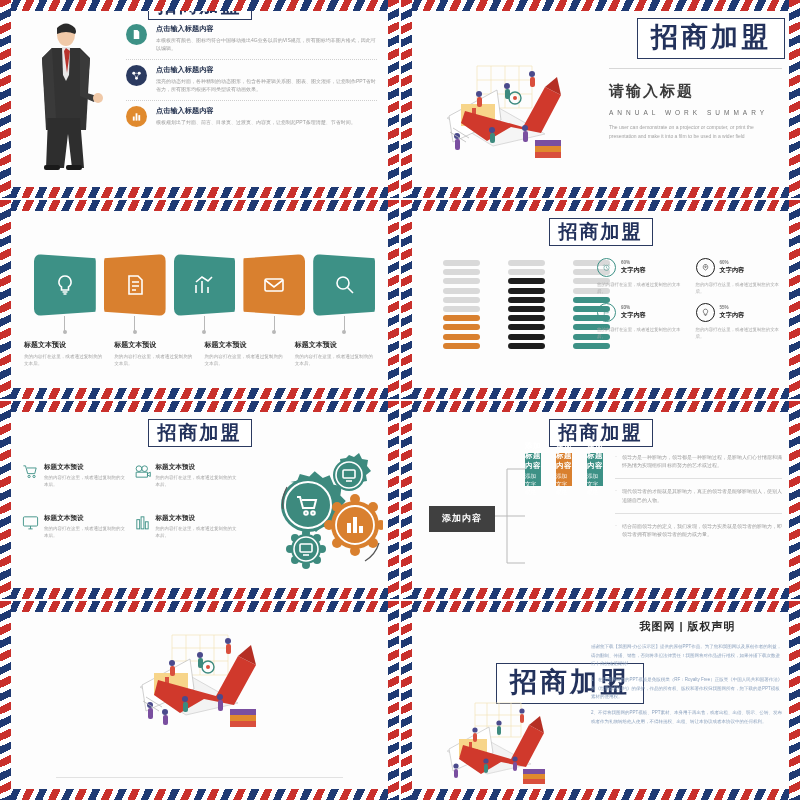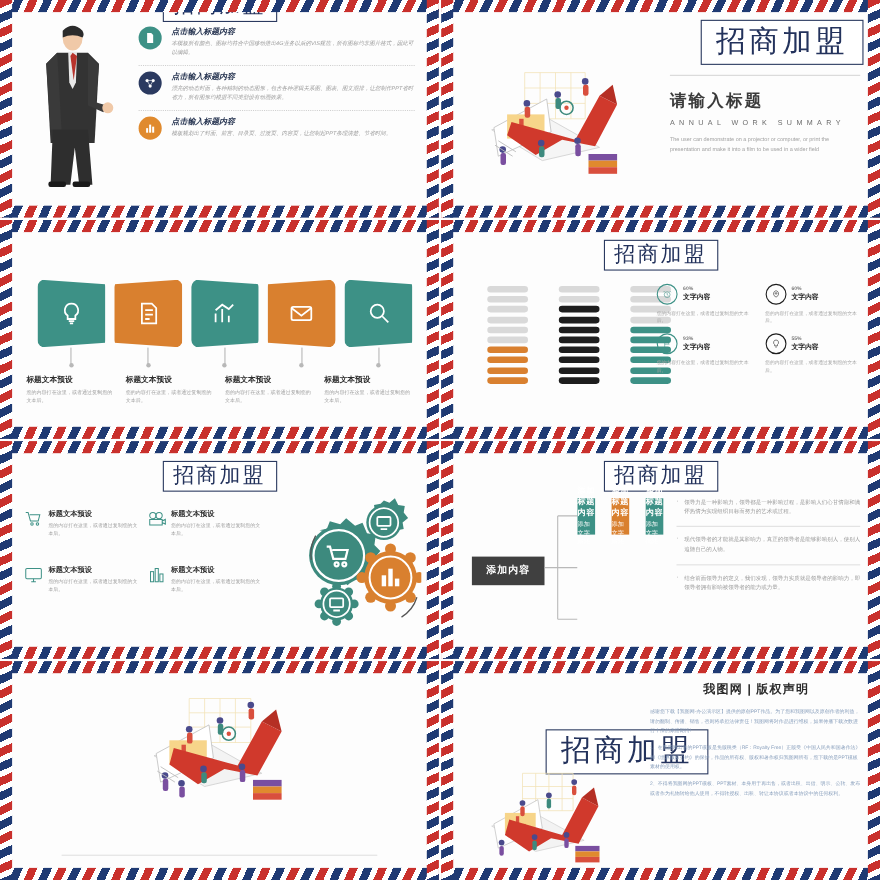--- a/index.html
+++ b/index.html
@@ -32,27 +32,27 @@
   .bd-r{top:0;bottom:0;right:0;width:11px;
         background:
           repeating-linear-gradient(155deg,
             #c9302c 0 7px,
             #ffffff 7px 12px,
             #1f3a73 12px 19px,
             #ffffff 19px 24px);}
   .inner{position:absolute;left:11px;top:11px;right:11px;bottom:11px;background:#fdfdfd;}
   
   .ttl{position:absolute;left:50%;transform:translateX(-50%);border:1.2px solid #2b3a60;
-       padding:3px 9px 4px;color:#23325c;font-weight:normal;letter-spacing:2px;
+       padding:3px 9px 4px;color:#23325c;font-weight:bold;letter-spacing:2px;
        font-size:19px;line-height:1;white-space:nowrap;background:#fff;}
   .ttl.big{font-size:27px;letter-spacing:3px;padding:5px 13px 7px;border-width:1.6px;}
   
   .s1-fig{position:absolute;left:22px;top:18px;width:86px;height:152px;}
   .s1-rows{position:absolute;left:126px;top:24px;right:22px;}
-  .s1-row{display:flex;gap:9px;padding-bottom:7px;margin-bottom:5px;border-bottom:1px dotted #cfcfcf;font-style:italic;}
+  .s1-row{display:flex;gap:9px;padding-bottom:7px;margin-bottom:5px;border-bottom:1px dotted #cfcfcf;}
   .s1-row:last-child{border-bottom:none;}
   .ic-c{width:21px;height:21px;border-radius:50%;flex:0 0 21px;display:flex;align-items:center;justify-content:center;}
   .ic-c svg{width:11px;height:11px;fill:#fff;}
   .s1-tx h4{margin:0 0 2px;font-size:7.2px;color:#24324f;font-weight:bold;}
   .s1-tx p{margin:0;font-size:5px;color:#9a9a9a;line-height:1.6;}
   
   .s2-il{position:absolute;left:16px;top:56px;width:175px;height:120px;}
   .s2-tx{position:absolute;left:208px;top:18px;right:18px;}
   .s2-hr{height:1px;background:#d7d7d7;margin:9px 0 13px;}
   .s2-four{font-size:21px;font-weight:bold;color:#3d9186;letter-spacing:1px;line-height:1;}

